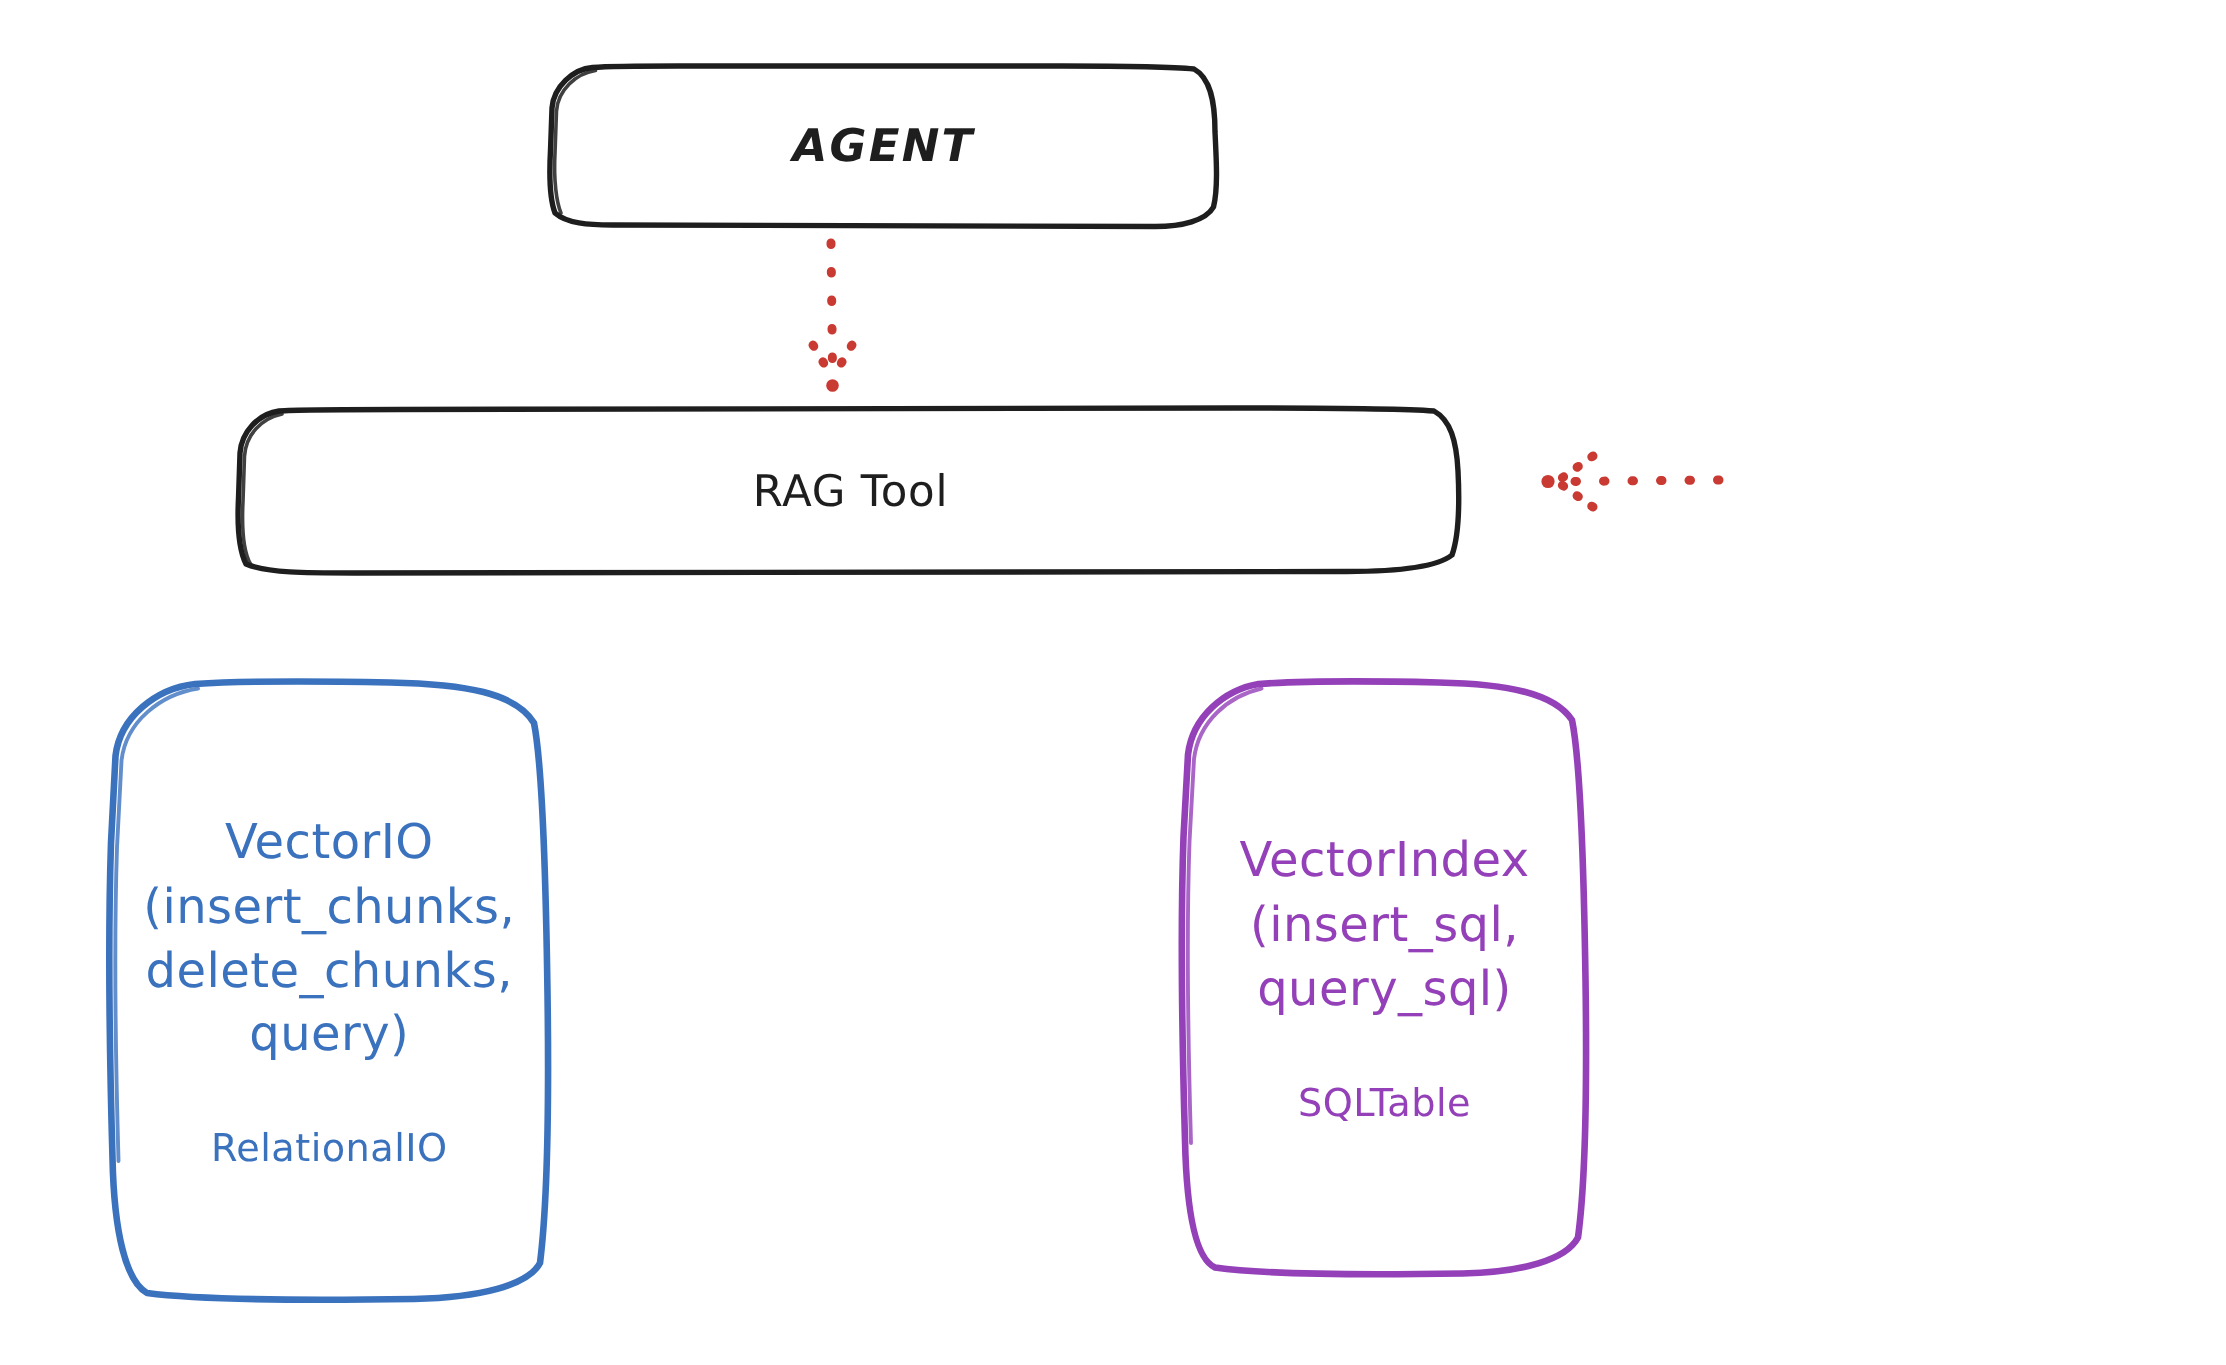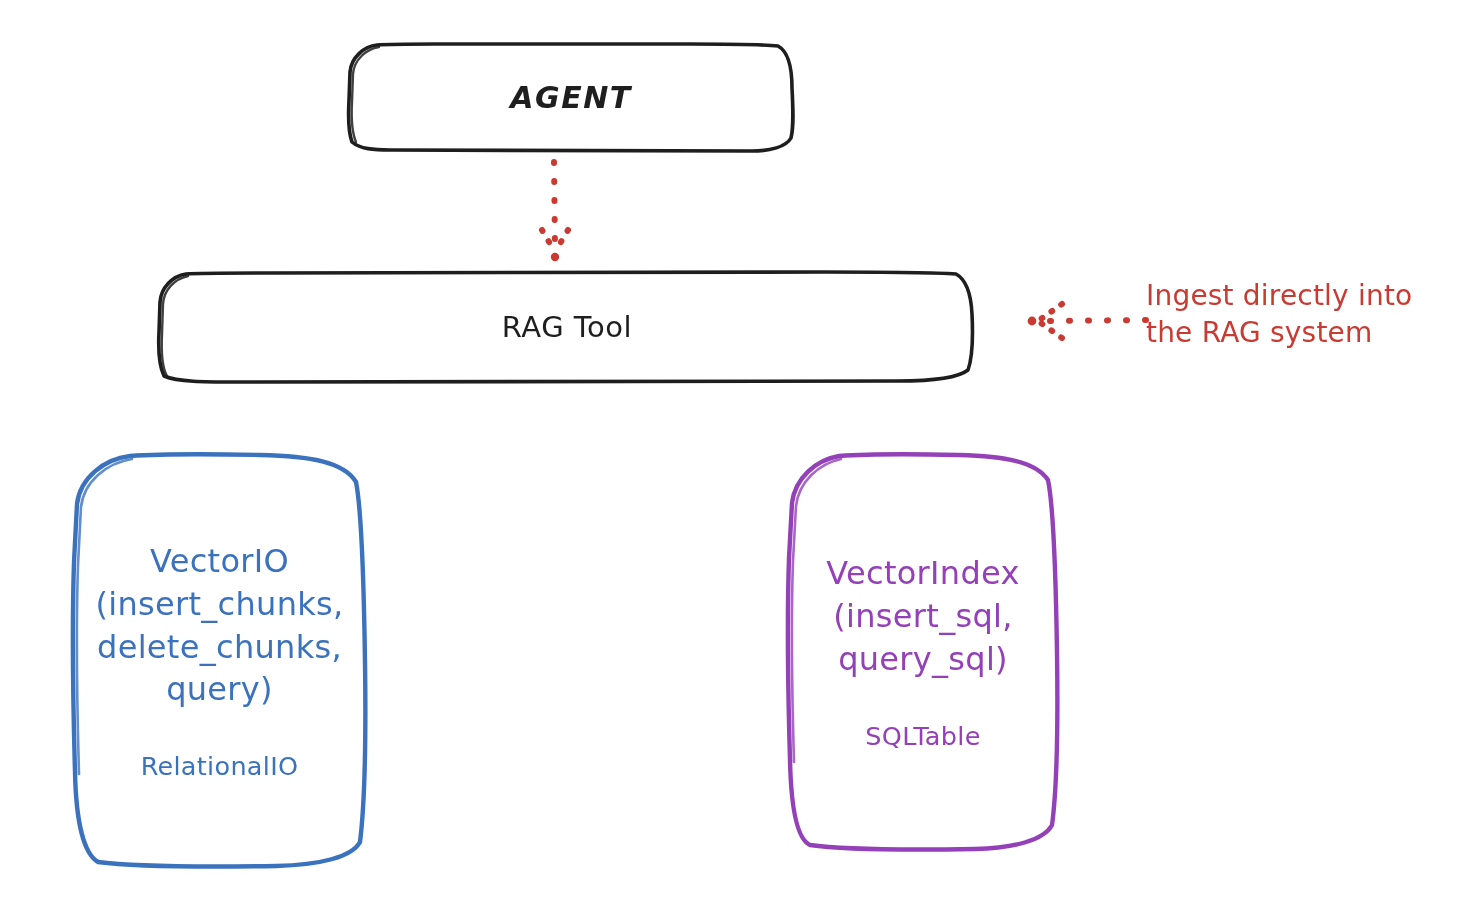--- a/index.html
+++ b/index.html
@@ -37,21 +37,21 @@
   }
   .node-label {
     position: relative;
     z-index: 2;
     white-space: pre-line;
     line-height: 1.32;
   }
 
   
   #agent-node {
-    left: 346px; top: 42px; width: 450px; height: 111px; justify-content: center;
+    left: 364px; top: 42px; width: 450px; height: 111px; justify-content: center;
   }
   #agent-node .node-label {
     font-family: "DejaVu Sans", sans-serif;
     font-style: italic;
     font-weight: 700;
     font-size: 30px;
     letter-spacing: 1.5px;
     color: #1e1e1e;
   }
 
@@ -149,22 +149,20 @@
     <div class="node-label">RAG Tool</div>
   </div>
 
   <svg class="arrow" id="ingest-arrow" viewBox="0 0 130 48">
     <path d="M128,24 L26,25" fill="none" stroke="#c93a32" stroke-width="6" stroke-linecap="round" stroke-dasharray="1 18"></path>
     <path d="M44,8 L20,25" fill="none" stroke="#c93a32" stroke-width="6" stroke-linecap="round" stroke-dasharray="1 11"></path>
     <path d="M44,42 L20,25" fill="none" stroke="#c93a32" stroke-width="6" stroke-linecap="round" stroke-dasharray="1 11"></path>
     <circle cx="14" cy="25" r="4.4" fill="#c93a32"></circle>
   </svg>
 
-  <div id="ingest-annotation">Ingest directly into
-the RAG system</div>
 
   <div class="node leaf" id="vector-io-node">
     <svg class="node-svg" viewBox="0 0 299 417" preserveAspectRatio="none">
       <path d="M60,4 C34,7 10,26 7,52 L4,110 C2,170 3,250 5,320
                C6,370 14,402 28,410 C66,415 140,415 206,414
                C250,413 282,405 290,390 C295,350 296,280 295,210
                C294,140 292,60 286,30 C274,10 240,4 190,3
                C140,2 90,2 60,4 Z" fill="#ffffff" stroke="#3b72be" stroke-width="4.4" stroke-linecap="round" stroke-linejoin="round"></path>
       <path d="M62,7 C37,11 14,29 11,55 L8,113 C6,173 7,252 9,322" fill="none" stroke="#3b72be" stroke-width="2.6" stroke-linecap="round" opacity="0.8"></path>
     </svg>

